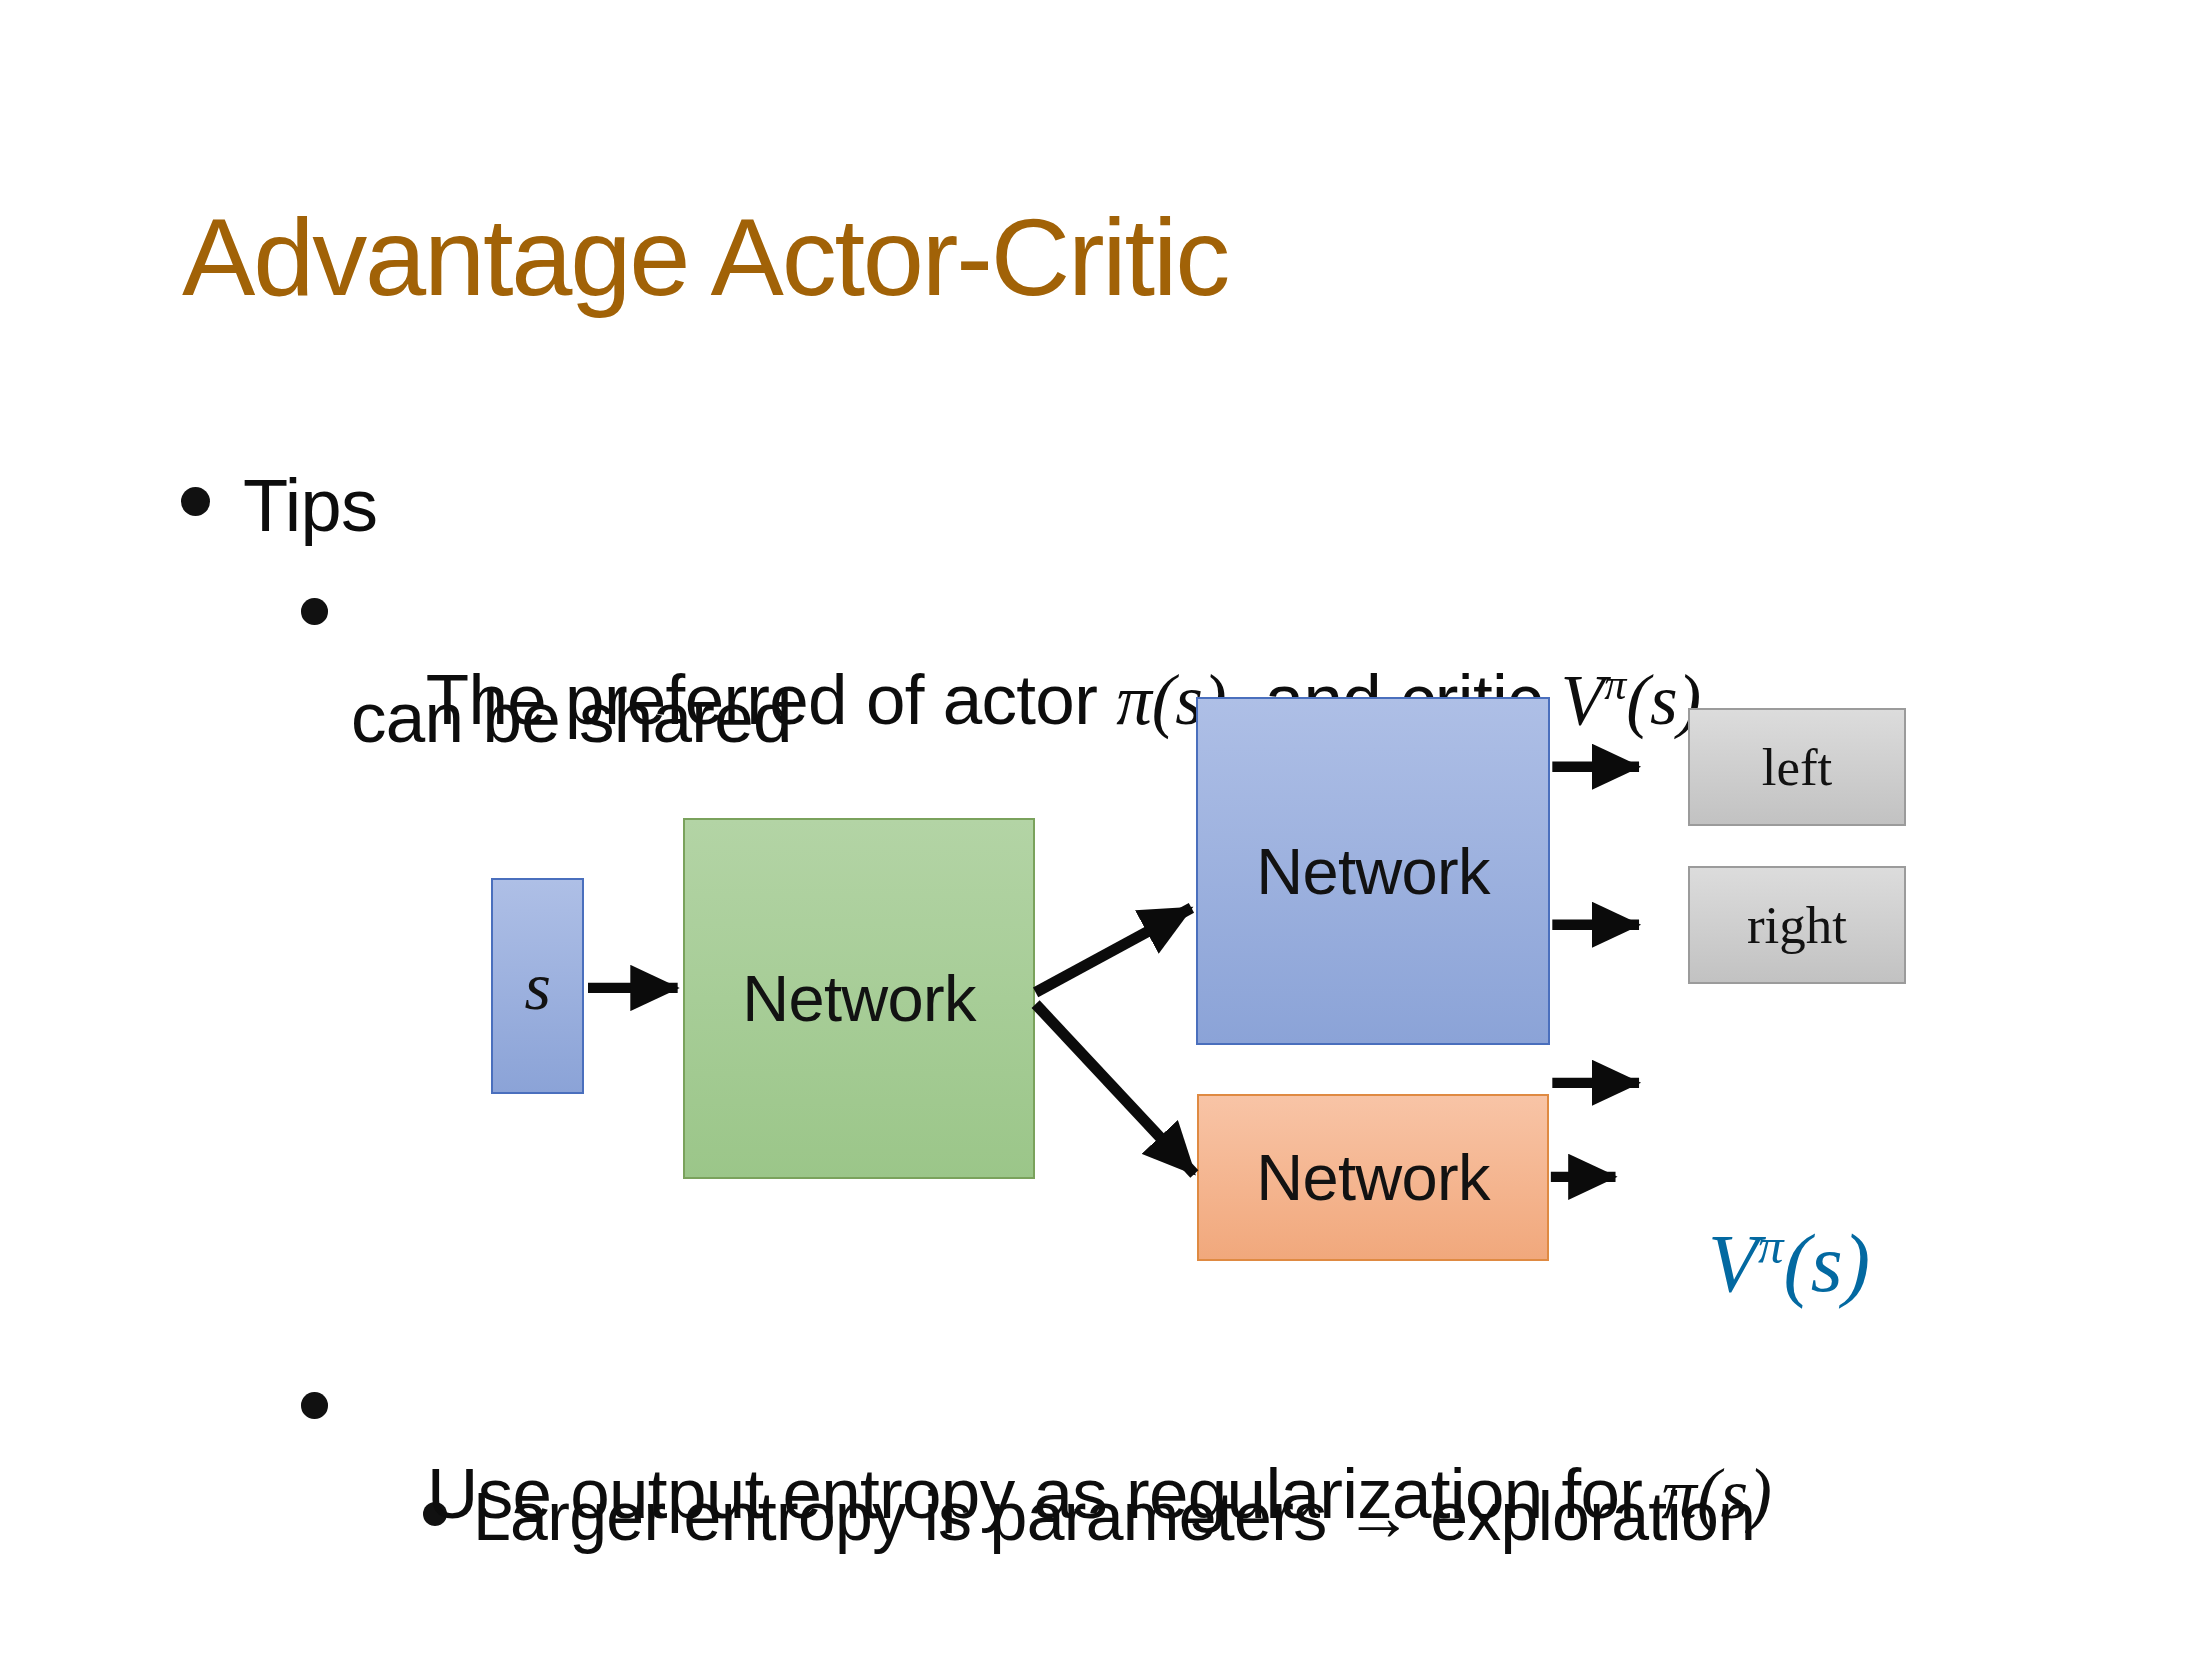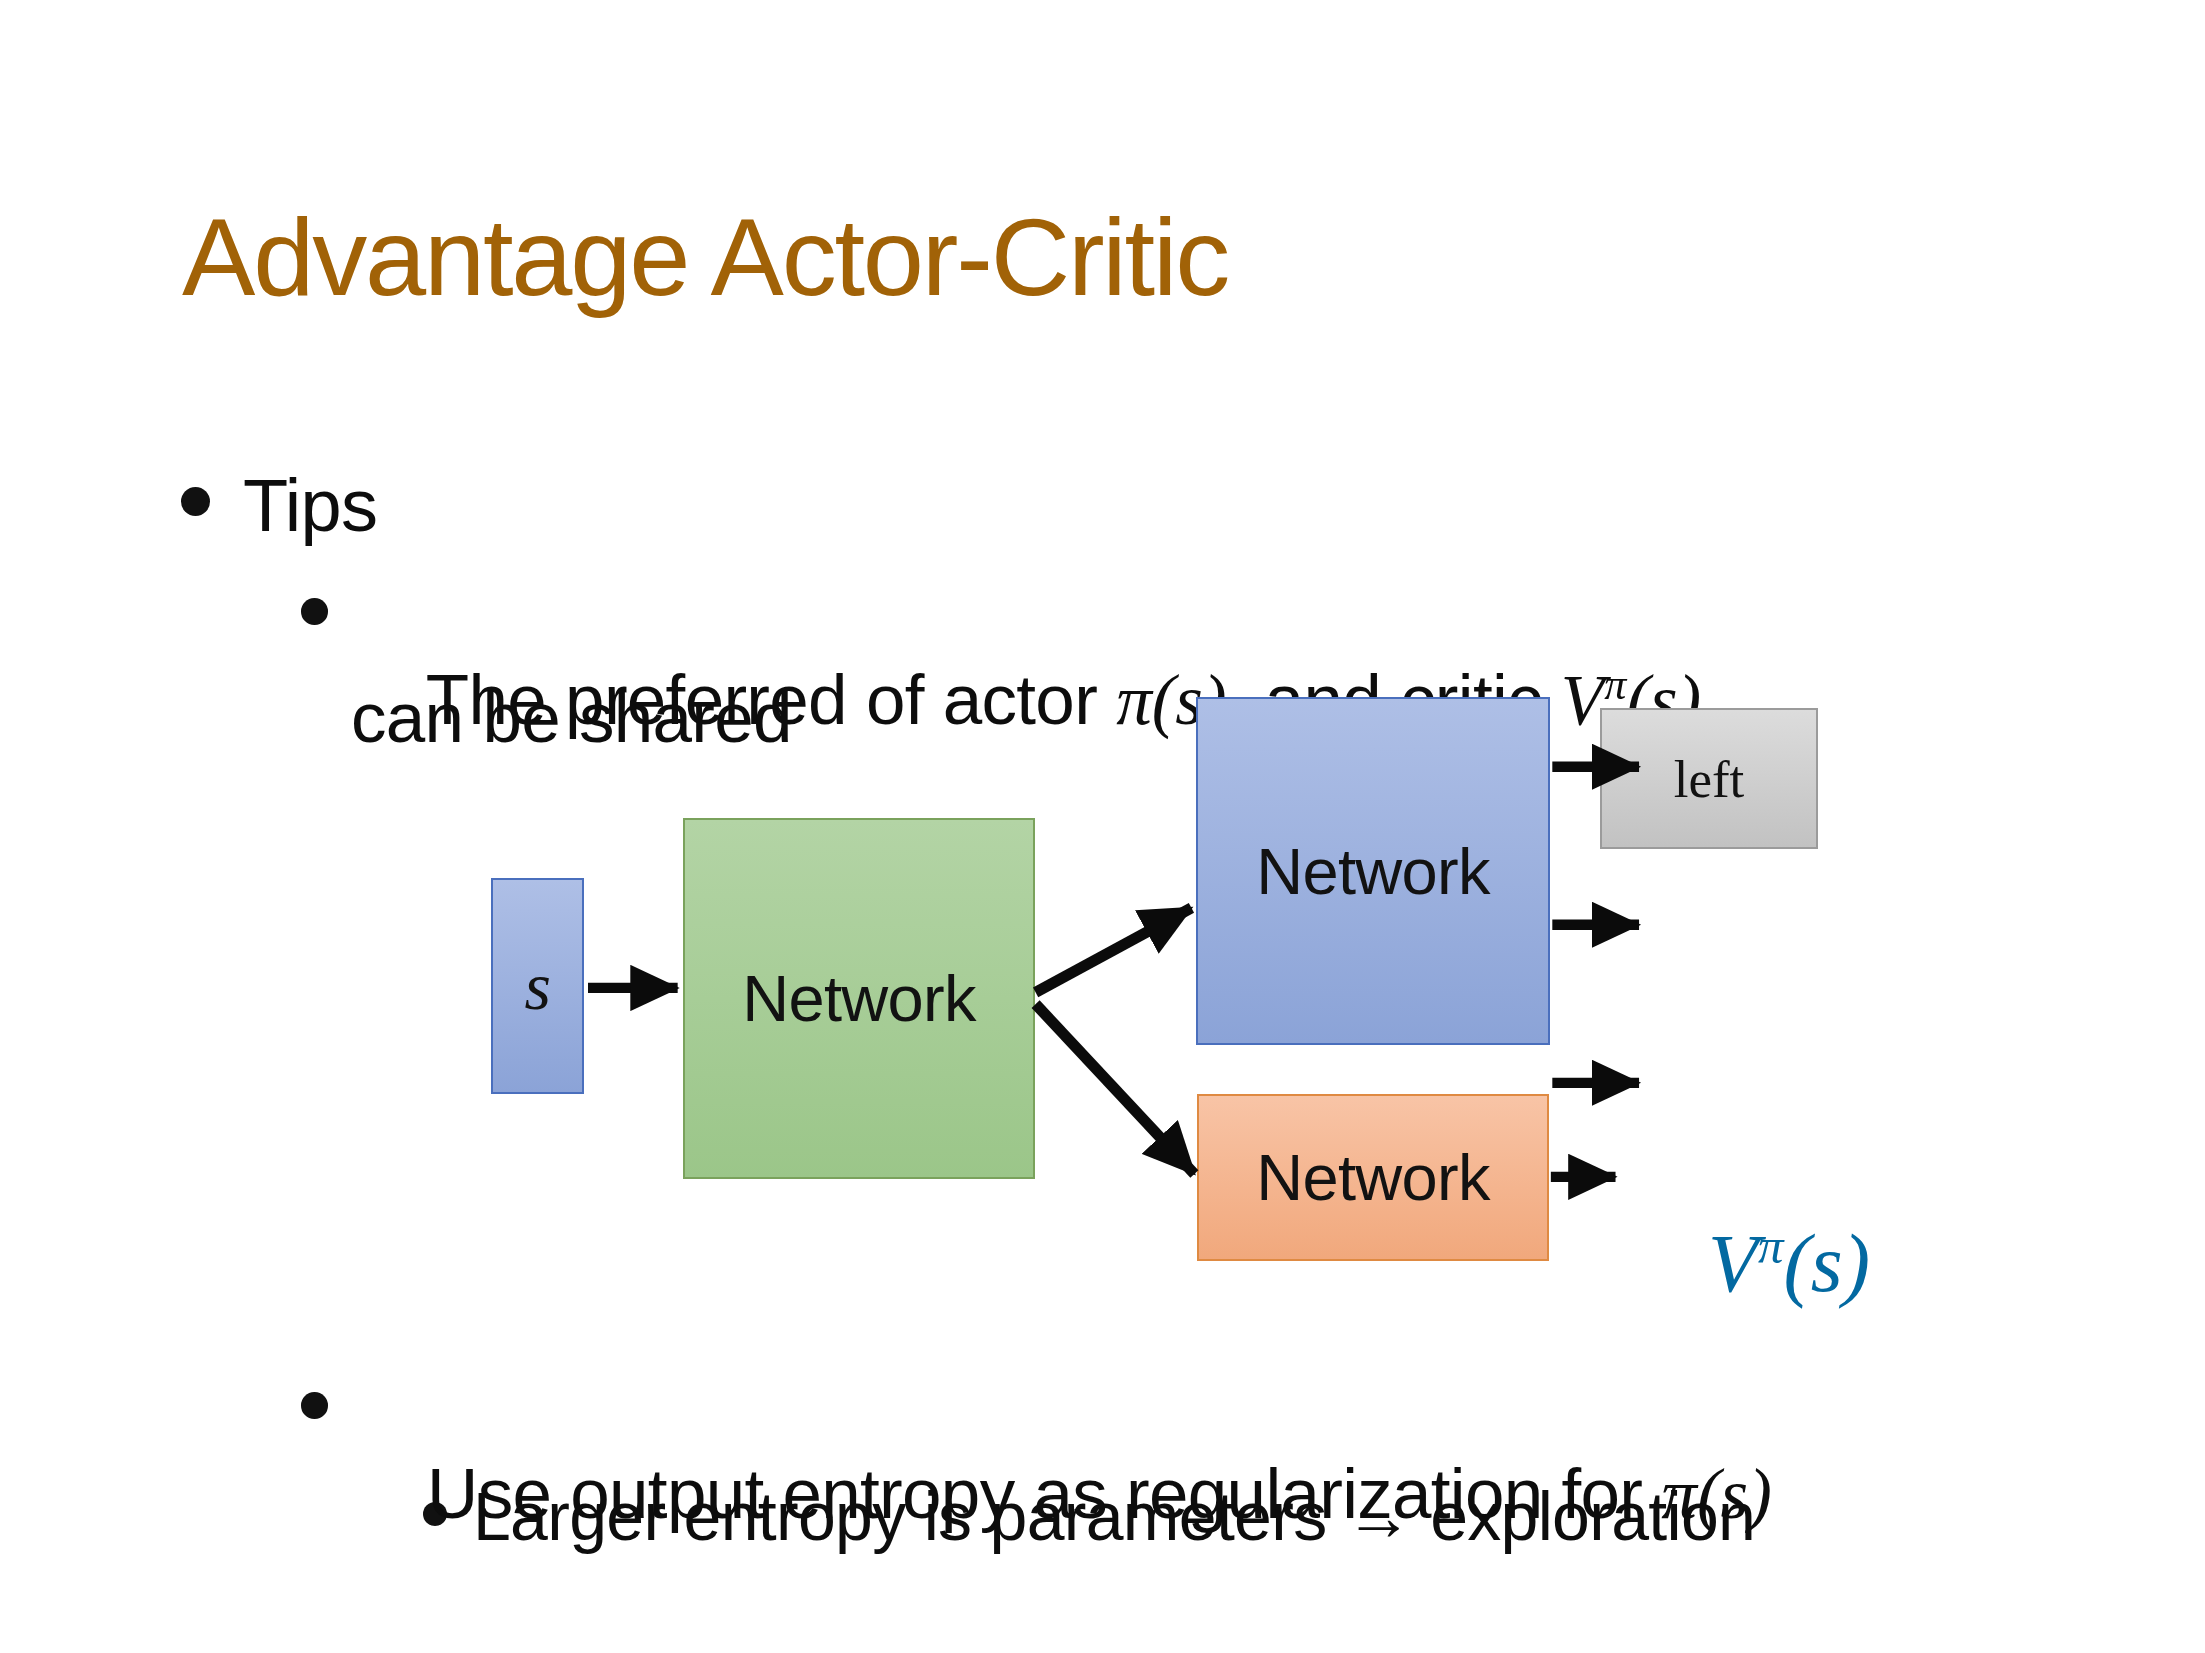--- a/index.html
+++ b/index.html
@@ -80,21 +80,21 @@
     border: 2.2px solid var(--blue-border, #4a6fbd);
   }
   .box-critic {
     left: 1197px; top: 1094px; width: 352px; height: 167px;
     background: linear-gradient(180deg, var(--orange-fill-light, #f8c4a6), var(--orange-fill, #f1a87c));
     border: 2.2px solid var(--orange-border, #df8a42);
   }
   .net-lbl { font-size: 65px; }
 
   .box-action {
-    left: 1600px; width: 218px; height: 141px;
+    left: 1688px; width: 218px; height: 118px;
     background: linear-gradient(180deg, var(--gray-fill-light, #dcdcdc), var(--gray-fill, #c2c2c2));
     border: 2.2px solid var(--gray-border, #9b9b9b);
   }
   .box-action .lbl {
     font-family: "Liberation Serif", serif;
     font-size: 53px;
     letter-spacing: 0;
   }
   .act-left  { top: 708px;  }
   .act-right { top: 866px; }
@@ -151,20 +151,23 @@
     <span class="lbl net-lbl">Network</span>
   </div>
 
   <div class="box box-critic">
     <span class="lbl net-lbl">Network</span>
   </div>
 
   <div class="box box-action act-left">
     <span class="lbl">left</span>
   </div>
+  <div class="box box-action act-right">
+    <span class="lbl">right</span>
+  </div>
 
   <div class="abs v-out m">
     <span>V</span><sup>π</sup><span>(s)</span>
   </div>
 
   <svg class="overlay" width="2205" height="1654" viewBox="0 0 3000 2250">
     <defs>
       <marker id="ah" markerWidth="5" markerHeight="4.5" refX="4.6" refY="2.25" orient="auto" markerUnits="strokeWidth">
         <path d="M0,0 L4.8,2.25 L0,4.5 Z"></path>
       </marker>

